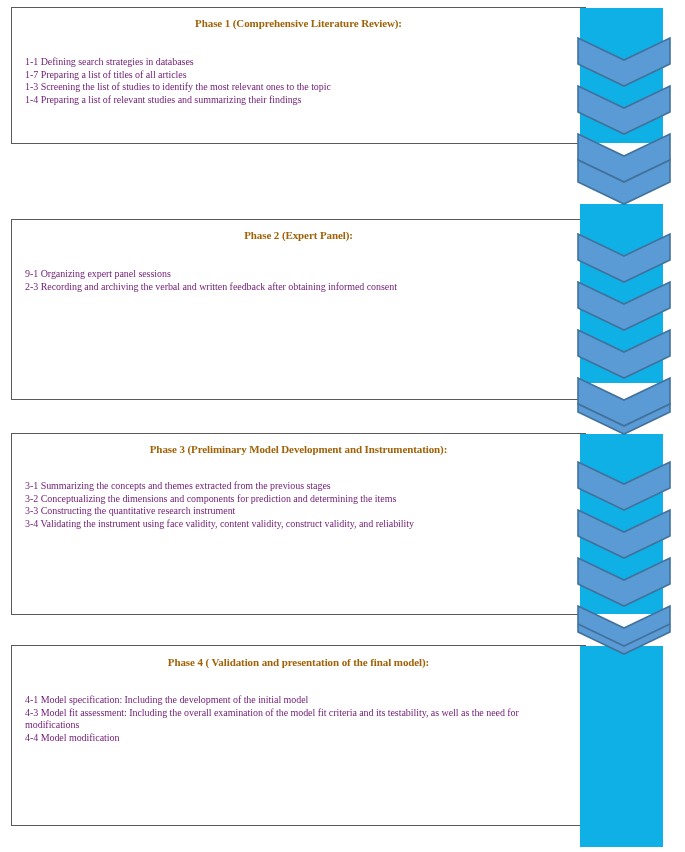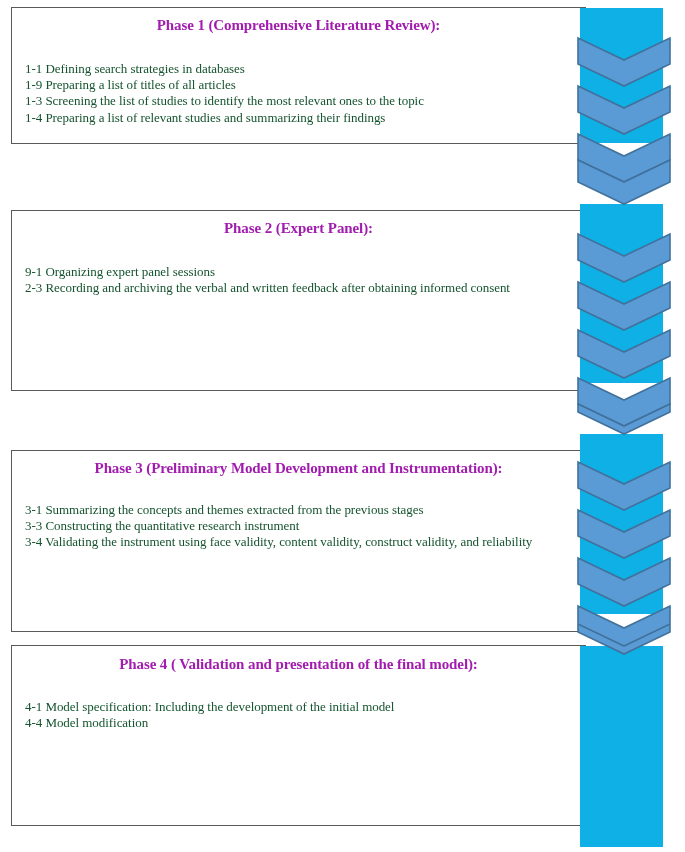--- a/index.html
+++ b/index.html
@@ -26,49 +26,49 @@
   
   .phase-box {
     position: absolute;
     box-sizing: border-box;
     border: 1.4px solid #5a5a5a;
     background: #ffffff;
     overflow: hidden;
   }
 
   .phase-title {
-    color: #a21caf;
+    color: #a16207;
     font-weight: bold;
-    font-size: 15px;
+    font-size: 11px;
     text-align: center;
     letter-spacing: -0.1px;
     line-height: 1.18;
   }
 
   .phase-items {
-    font-size: 13px;
-    color: #14532d;
+    font-size: 10px;
+    color: #701a75;
     line-height: 1.255;
     letter-spacing: -0.05px;
   }
 
   .phase-item {
     white-space: normal;
   }
 
   
   #phase-box-1 { left: 11px;  top: 7px;   width: 575px; height: 137px; }
   #phase-box-1 .phase-title { margin: 9px 0 0 0; }
   #phase-box-1 .phase-items { margin: 26px 0 0 13px; width: 556px; }
 
-  #phase-box-2 { left: 11px;  top: 210px; width: 575px; height: 181px; }
+  #phase-box-2 { left: 11px;  top: 219px; width: 575px; height: 181px; }
   #phase-box-2 .phase-title { margin: 9px 0 0 0; }
   #phase-box-2 .phase-items { margin: 26px 0 0 13px; width: 552px; }
 
-  #phase-box-3 { left: 11px;  top: 450px; width: 575px; height: 182px; }
+  #phase-box-3 { left: 11px;  top: 433px; width: 575px; height: 182px; }
   #phase-box-3 .phase-title { margin: 9px 0 0 0; }
   #phase-box-3 .phase-items { margin: 24px 0 0 13px; width: 558px; }
 
   #phase-box-4 { left: 11px;  top: 645px; width: 575px; height: 181px; }
   #phase-box-4 .phase-title { margin: 10px 0 0 0; }
   #phase-box-4 .phase-items { margin: 25px 0 0 13px; width: 545px; }
 
   
   #arrow-column {
     position: absolute;
@@ -81,47 +81,49 @@
 </style>
 </head>
 <body>
 
 <div id="diagram">
 
   <div class="phase-box" id="phase-box-1">
     <div class="phase-title">Phase 1 (Comprehensive Literature Review):</div>
     <div class="phase-items">
       <div class="phase-item">1-1 Defining search strategies in databases</div>
-      <div class="phase-item">1-9 Preparing a list of titles of all articles</div>
+      <div class="phase-item">1-7 Preparing a list of titles of all articles</div>
       <div class="phase-item">1-3 Screening the list of studies to identify the most relevant ones to the topic</div>
       <div class="phase-item">1-4 Preparing a list of relevant studies and summarizing their findings</div>
     </div>
   </div>
 
   <div class="phase-box" id="phase-box-2">
     <div class="phase-title">Phase 2 (Expert Panel):</div>
     <div class="phase-items">
       <div class="phase-item">9-1 Organizing expert panel sessions</div>
       <div class="phase-item">2-3 Recording and archiving the verbal and written feedback after obtaining informed consent</div>
     </div>
   </div>
 
   <div class="phase-box" id="phase-box-3">
     <div class="phase-title">Phase 3 (Preliminary Model Development and Instrumentation):</div>
     <div class="phase-items">
       <div class="phase-item">3-1 Summarizing the concepts and themes extracted from the previous stages</div>
+      <div class="phase-item">3-2 Conceptualizing the dimensions and components for prediction and determining the items</div>
       <div class="phase-item">3-3 Constructing the quantitative research instrument</div>
       <div class="phase-item">3-4 Validating the instrument using face validity, content validity, construct validity, and reliability</div>
     </div>
   </div>
 
   <div class="phase-box" id="phase-box-4">
     <div class="phase-title">Phase 4 ( Validation and presentation of the final model):</div>
     <div class="phase-items">
       <div class="phase-item">4-1 Model specification: Including the development of the initial model</div>
+      <div class="phase-item">4-3 Model fit assessment: Including the overall examination of the model fit criteria and its testability, as well as the need for modifications</div>
       <div class="phase-item">4-4 Model modification</div>
     </div>
   </div>
 
   <svg id="arrow-column" width="685" height="852" viewBox="0 0 685 852" xmlns="http://www.w3.org/2000/svg">
 
     <g>
       <rect x="580" y="8" width="83" height="135" fill="#0FB0E6"></rect>
       <rect x="580" y="204" width="83" height="179" fill="#0FB0E6"></rect>
       <rect x="580" y="434" width="83" height="180" fill="#0FB0E6"></rect>

